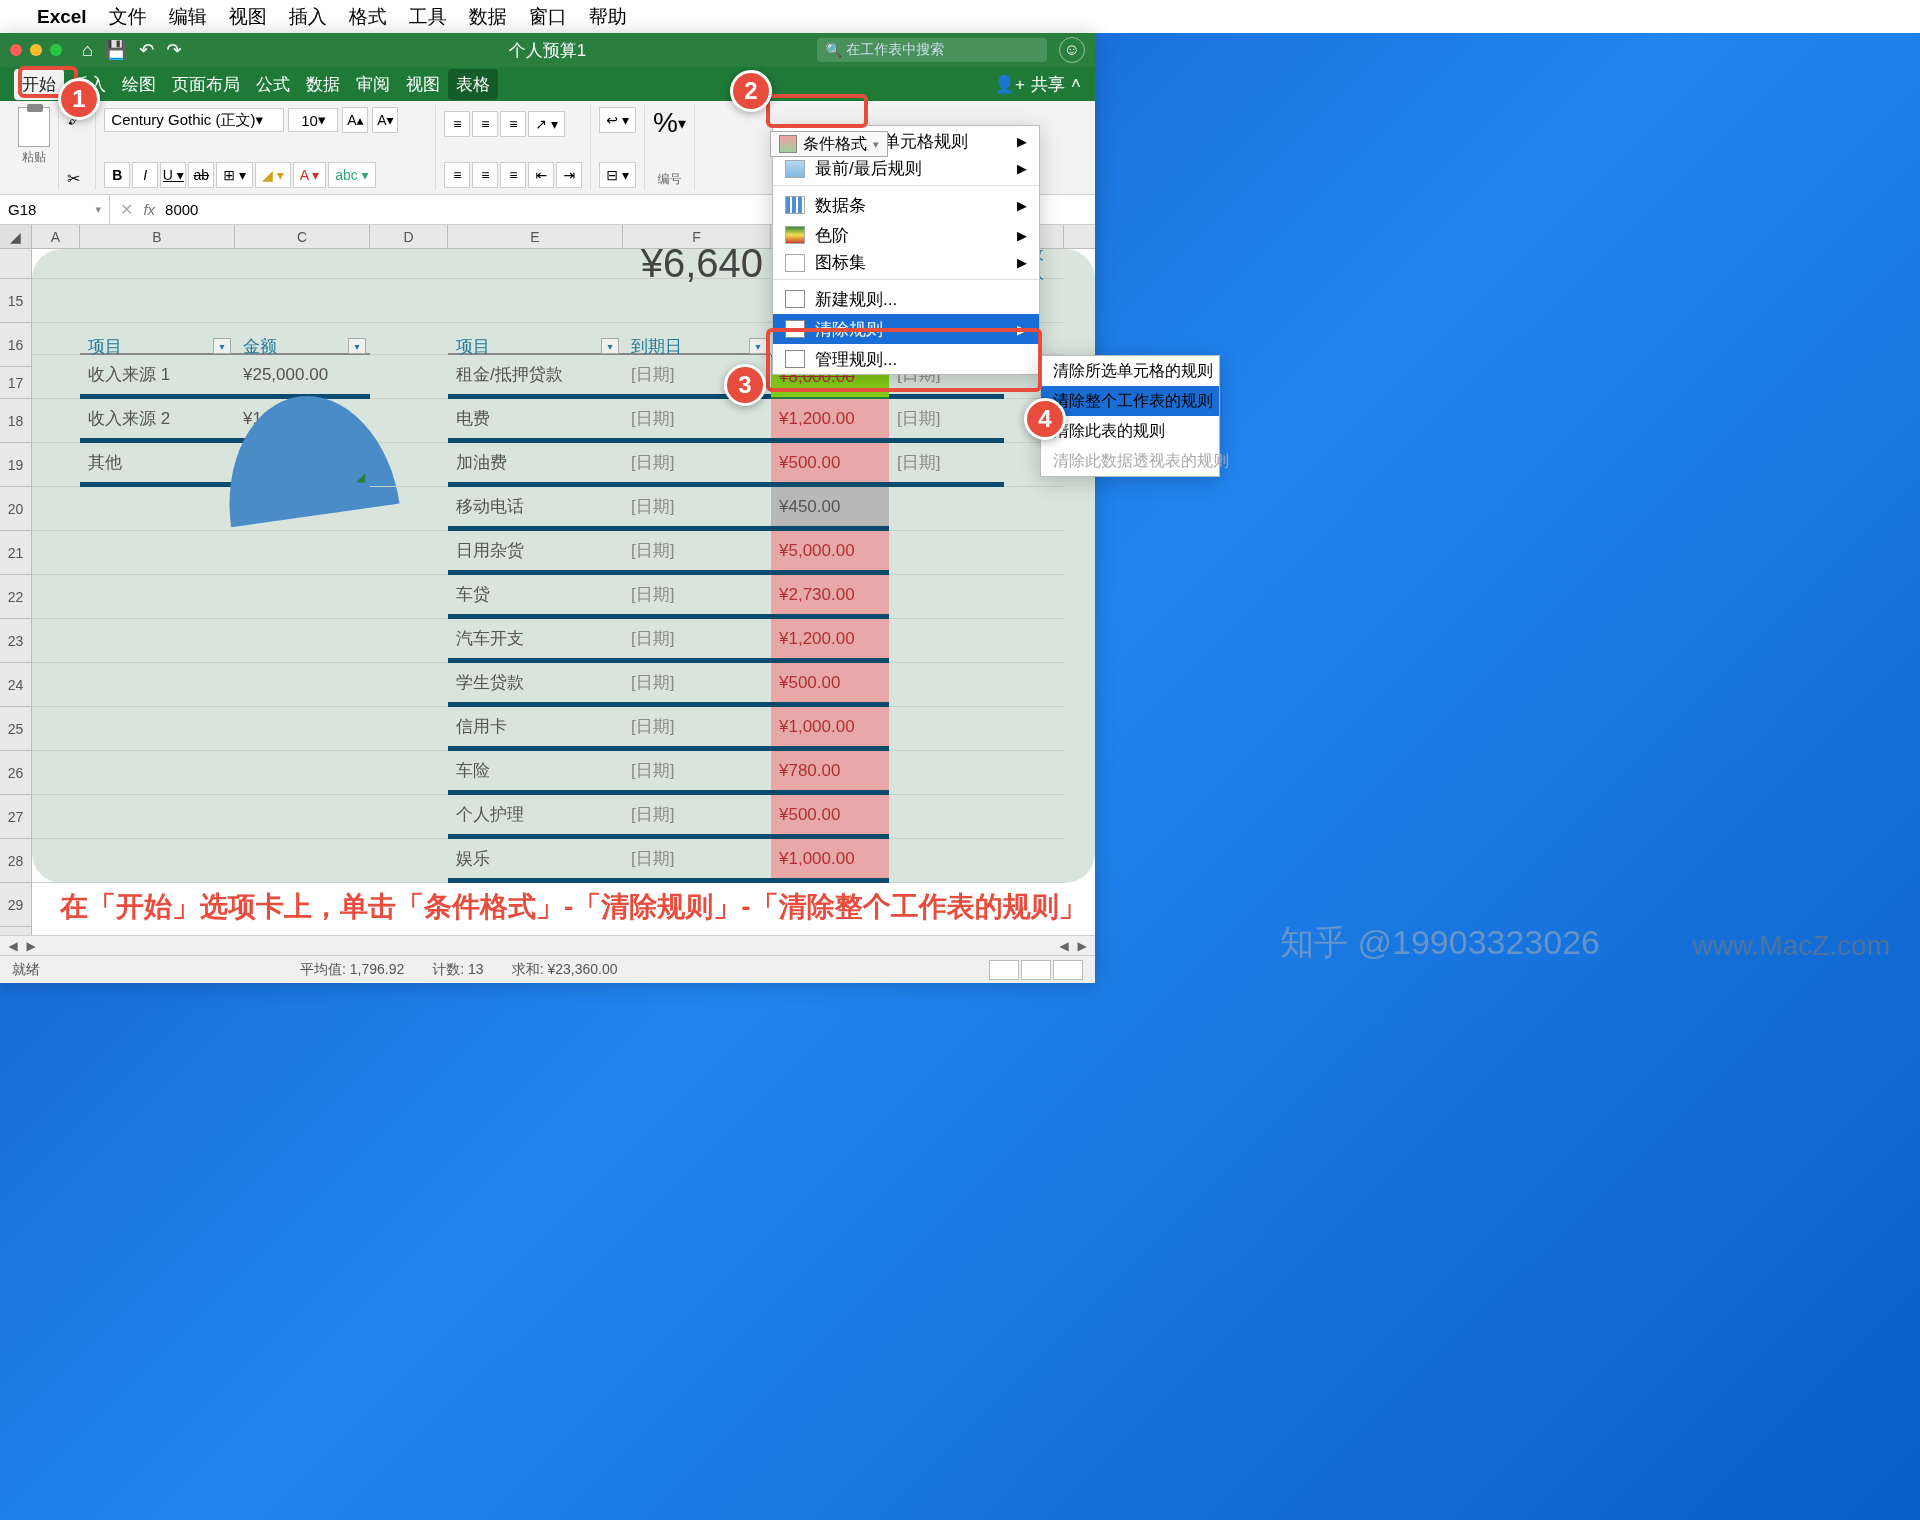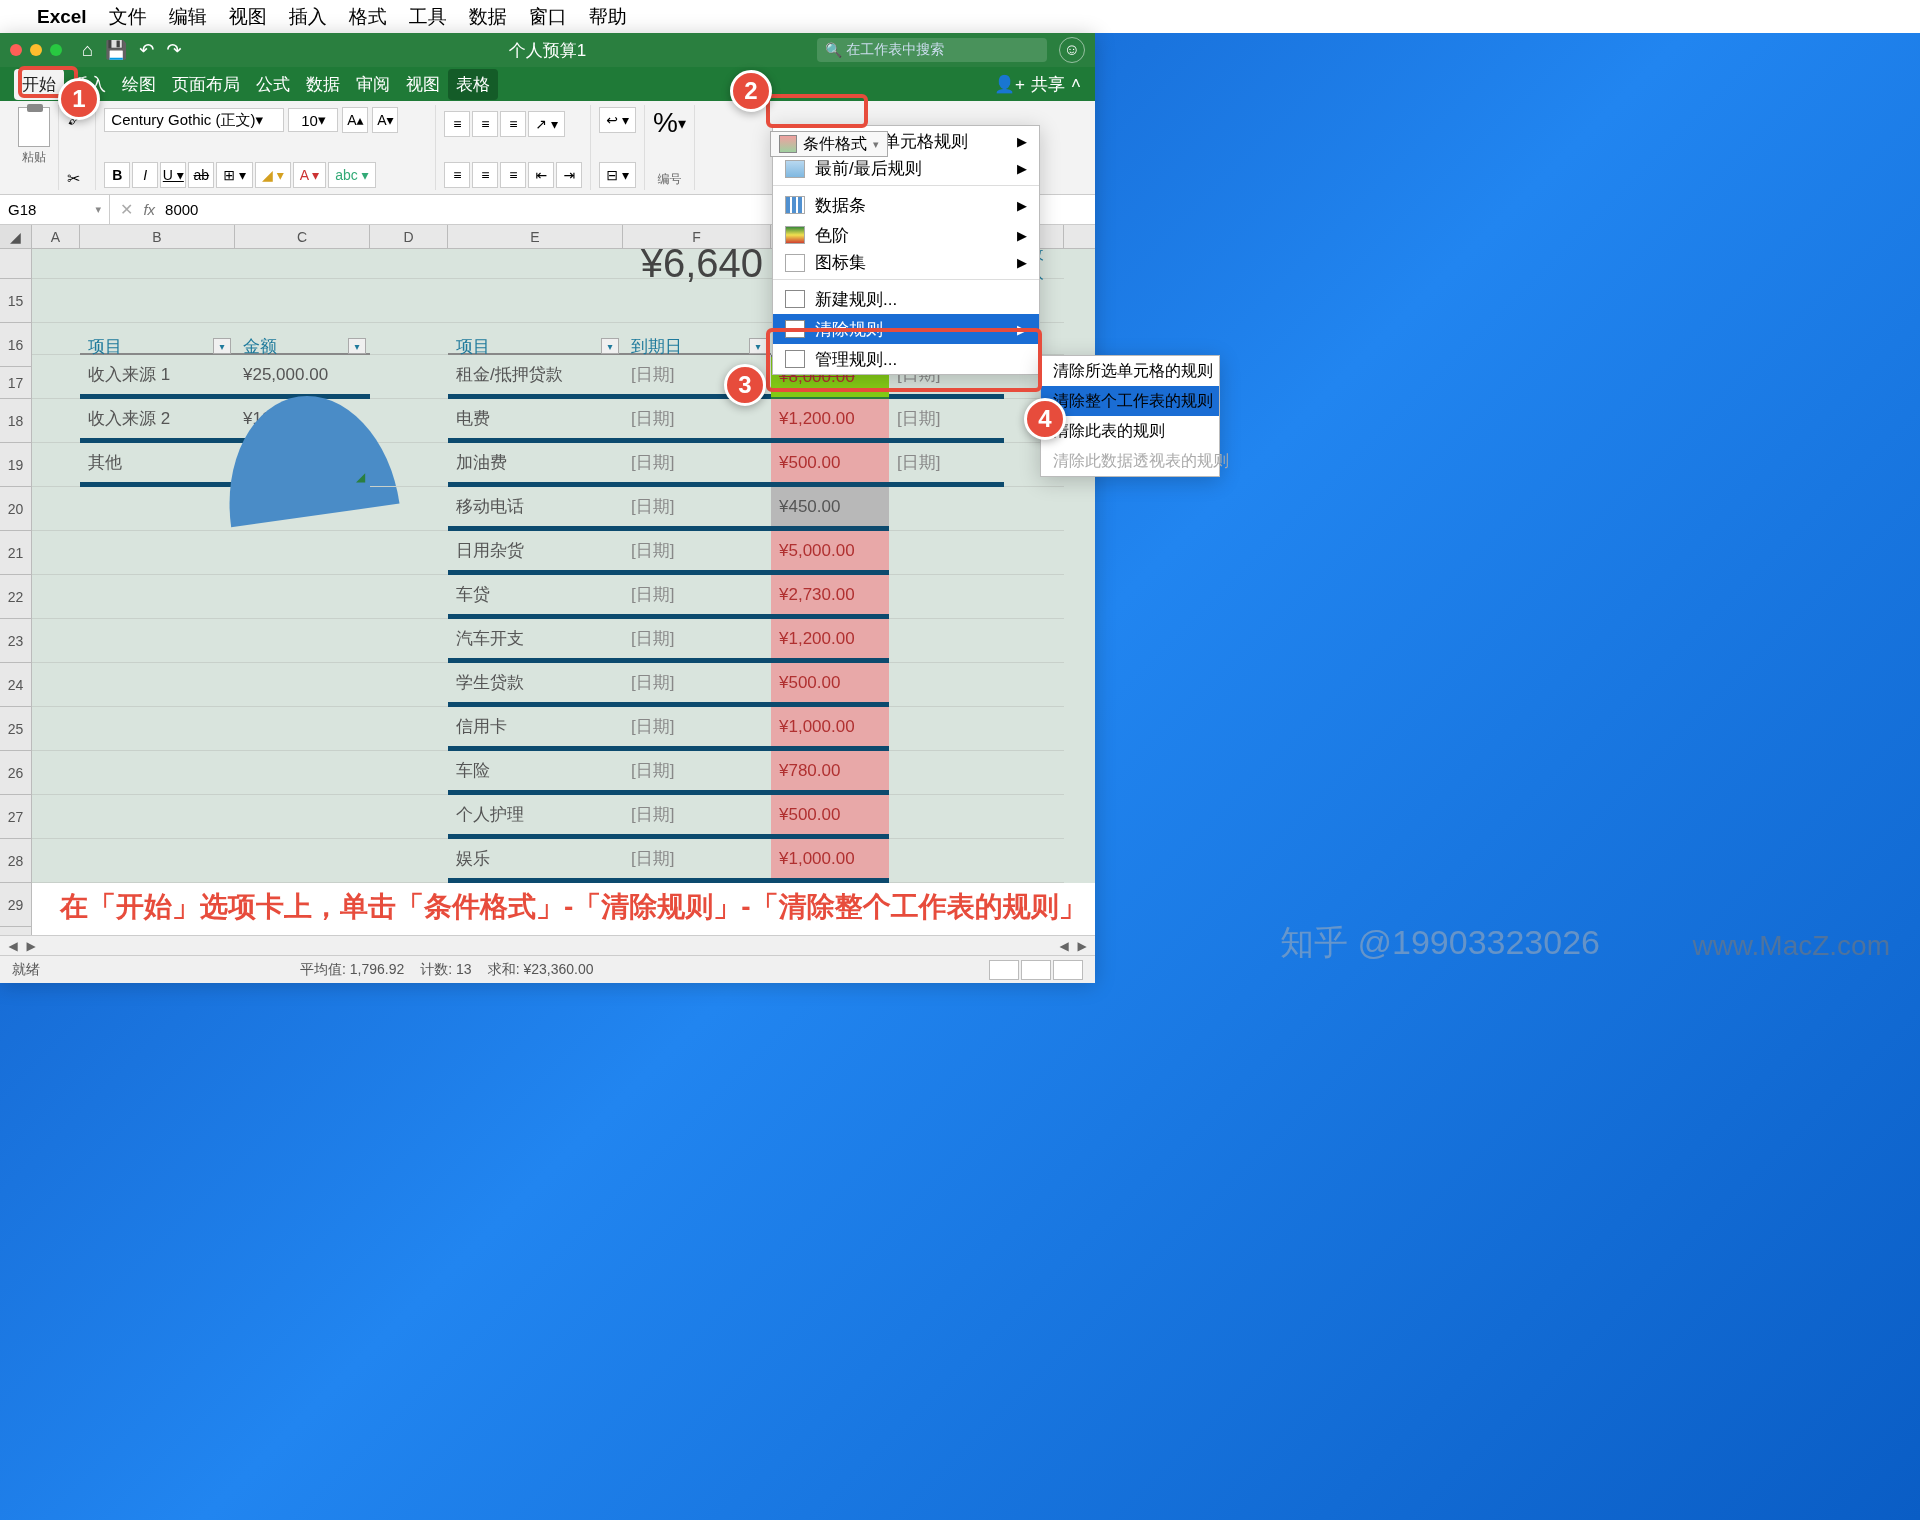--- a/index.html
+++ b/index.html
@@ -56,21 +56,21 @@
 
 .sheet { flex: 1; display: flex; background: #fff; overflow: hidden; position: relative; }
 .rowheads { width: 32px; background: #e8e8e8; border-right: 1px solid #bbb; }
 .rowheads .rh { height: 44px; border-bottom: 1px solid #bbb; display: flex; align-items: center; justify-content: center; font-size: 14px; color: #555; }
 .rowheads .rh.colh { height: 24px; background: #e0e0e0; }
 .grid { flex: 1; position: relative; }
 .colheads { height: 24px; display: flex; background: #e8e8e8; border-bottom: 1px solid #bbb; }
 .colheads .ch { border-right: 1px solid #bbb; display: flex; align-items: center; justify-content: center; font-size: 14px; color: #555; }
 .ch.A{width:48px}.ch.B{width:155px}.ch.C{width:135px}.ch.D{width:78px}.ch.E{width:175px}.ch.F{width:148px}.ch.G{width:118px}.ch.H{width:115px}.ch.I{width:60px}
 
-.cells { position: relative; background: #d9e4dd; }
+.cells { position: relative; background: #d9e4dd; border-radius: 30px; }
 .row { display: flex; height: 44px; }
 .cell { border-bottom: 1px solid #c8d0ca; display: flex; align-items: center; padding: 0 8px; font-size: 17px; }
 .cell.A{width:48px}.cell.B{width:155px}.cell.C{width:135px}.cell.D{width:78px}.cell.E{width:175px}.cell.F{width:148px}.cell.G{width:118px}.cell.H{width:115px}.cell.I{width:60px}
 
 .bignum { font-size: 40px; color: #444; font-weight: 300; text-align: right; width: 100%; }
 .section-title { font-size: 26px; color: #666; font-weight: 300; }
 .th { color: #1f7a9c; font-size: 17px; border-bottom: 2px solid #888; position: relative; margin-top: 16px; }
 .th .dd { position: absolute; right: 4px; width: 18px; height: 16px; border: 1px solid #aaa; background: #f0f0f0; display: flex; align-items: center; justify-content: center; font-size: 10px; }
 .data { color: #555; border-bottom: 5px solid #0c4a6e; }
 .amt { text-align: left; }
@@ -100,21 +100,21 @@
 .cond-btn::after { content: '▾'; font-size: 11px; color: #777; }
 
 .submenu { position: absolute; left: 1040px; top: 355px; width: 180px; background: #fff; border: 1px solid #bbb; box-shadow: 0 4px 20px rgba(0,0,0,.2); z-index: 502; }
 .submenu .mi { height: 30px; font-size: 16px; white-space: nowrap; }
 .submenu .mi.sel { background: #1a6dd4; color: #000000; }
 .submenu .mi.dis { color: #aaa; }
 
 .instruction { position: absolute; left: 60px; top: 888px; font-size: 28px; font-weight: 700; color: #e74c3c; text-shadow: -2px -2px 0 #fff, 2px -2px 0 #fff, -2px 2px 0 #fff, 2px 2px 0 #fff, 0 0 8px #fff; z-index: 700; }
 
 .statusbar { height: 28px; background: #f0f0f0; border-top: 1px solid #ccc; display: flex; align-items: center; padding: 0 12px; font-size: 14px; color: #555; gap: 20px; }
-.statusbar .stats { margin-left: 240px; display: flex; gap: 16px; }
+.statusbar .stats { margin-left: 240px; display: flex; gap: 28px; }
 .statusbar .views { margin-left: auto; display: flex; gap: 2px; }
 .statusbar .vbtn { width: 30px; height: 20px; border: 1px solid #bbb; background: #fff; }
 
 .scrollbars { height: 20px; background: #f0f0f0; border-top: 1px solid #ccc; display: flex; align-items: center; padding: 0 4px; }
 .scrollbars .arrow { width: 18px; height: 16px; display: flex; align-items: center; justify-content: center; font-size: 12px; color: #666; }
 
 .ellipse { position: absolute; left: 190px; top: 147px; width: 170px; height: 120px; background: #4a8cc7; border-radius: 50% 50% 0 0 / 100% 100% 0 0; transform: rotate(-8deg); }
 
 .watermark1 { position: absolute; right: 320px; top: 920px; font-size: 34px; color: rgba(180,180,180,.5); font-weight: 300; margin-left: 10px; }
 .watermark2 { position: absolute; right: 30px; top: 930px; font-size: 28px; color: rgba(120,120,120,.6); }

